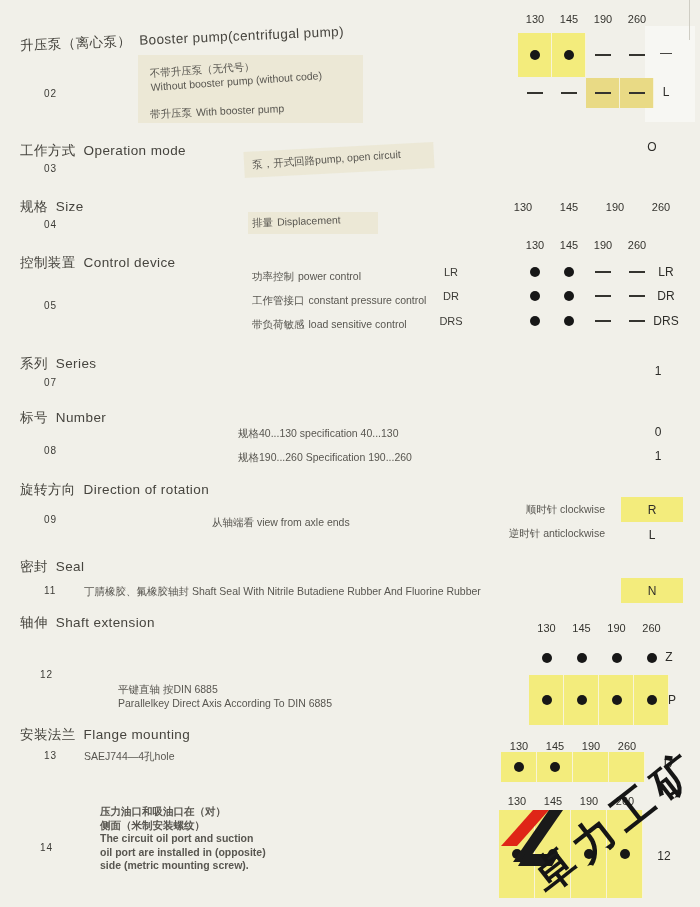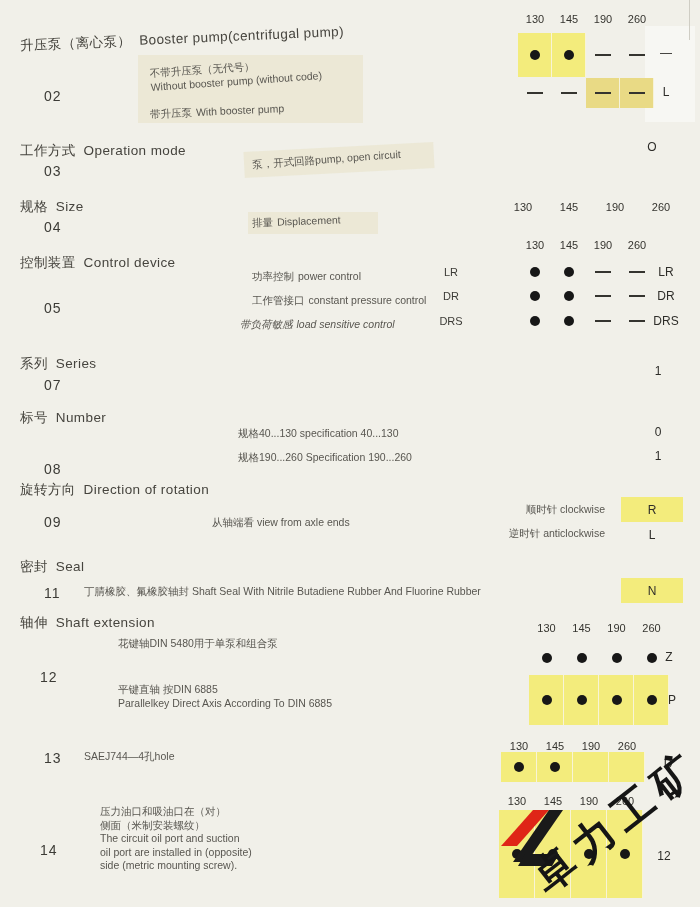--- a/index.html
+++ b/index.html
@@ -1,21 +1,21 @@
 <!DOCTYPE html>
 <html><head>
 <meta charset="utf-8">
 <style>
   html,body{margin:0;padding:0;background:#d8d6ce;}
   #page{position:relative;width:700px;height:907px;background:#f1f0e9;overflow:hidden;
         font-family:"Liberation Sans","DejaVu Sans",sans-serif;color:#45443f;}
   
   .stitle{position:absolute;font-size:13.5px;color:#46443e;letter-spacing:.4px;white-space:nowrap;}
   .stitle .zh{margin-right:8px;}
-  .num{position:absolute;font-size:14px;color:#3c3b36;letter-spacing:1px;}
+  .num{position:absolute;font-size:10px;color:#3c3b36;letter-spacing:1px;}
   .sub{position:absolute;font-size:10.5px;line-height:14px;color:#585650;white-space:nowrap;}
   .sub .zh{display:block;}
   .inline-zh{margin-right:4px;}
   
   .cols{position:absolute;display:flex;}
   .cols .hcell{width:var(--cw,34px);text-align:center;font-size:11px;color:#35342f;}
   
   .marks{position:absolute;display:flex;align-items:stretch;}
   .mcell{width:var(--cw,34px);display:flex;align-items:center;justify-content:center;}
   .mcell.hl{background:#f3ec7c;box-shadow:inset -1px 0 0 rgba(248,246,232,.85);}
@@ -167,21 +167,21 @@
       </span>
       <span class="mcell">
         <span class="dash"></span>
       </span>
       <span class="mcell">
         <span class="dash"></span>
       </span>
     </div>
   <div class="code" style="left:638px;top:289px;">DR</div>
 
-  <div class="sub" style="left:240px;top:317px;font-style:italic;">
+  <div class="sub" style="left:252px;top:317px;">
     <span class="inline-zh">带负荷敏感</span><span>load sensitive control</span>
   </div>
   <div class="ctrl-label" style="left:432px;top:315px;">DRS</div>
   <div class="marks" style="left:518px;top:311px;height:20px;--cw:34px;">
       <span class="mcell">
         <span class="dot"></span>
       </span>
       <span class="mcell">
         <span class="dot"></span>
       </span>
@@ -196,21 +196,21 @@
 
   <div class="stitle" style="left:20px;top:355px;">
     <span class="zh">系列</span><span>Series</span>
   </div>
   <div class="num" style="left:44px;top:377px;">07</div>
   <div class="code" style="left:630px;top:364px;">1</div>
 
   <div class="stitle" style="left:20px;top:409px;">
     <span class="zh">标号</span><span>Number</span>
   </div>
-  <div class="num" style="left:44px;top:445px;margin-top:16px;">08</div>
+  <div class="num" style="left:44px;top:445px;">08</div>
   <div class="sub" style="left:238px;top:426px;">规格40...130  specification 40...130</div>
   <div class="code" style="left:630px;top:425px;">0</div>
   <div class="sub" style="left:238px;top:450px;">规格190...260  Specification 190...260</div>
   <div class="code" style="left:630px;top:449px;">1</div>
 
   <div class="stitle" style="left:20px;top:481px;">
     <span class="zh">旋转方向</span><span>Direction of rotation</span>
   </div>
   <div class="num" style="left:44px;top:514px;text-align:center;">09</div>
   <div class="sub" style="left:192px;top:515px;margin-left:20px;">从轴端看  view from axle ends</div>
@@ -234,21 +234,20 @@
     <span class="zh">轴伸</span><span>Shaft extension</span>
   </div>
   <div class="cols" style="left:529px;top:622px;--cw:35px;">
       <span class="hcell">130</span>
       <span class="hcell">145</span>
       <span class="hcell">190</span>
       <span class="hcell">260</span>
     </div>
   <div class="num" style="left:40px;top:669px;">12</div>
   <div class="sub" style="left:118px;top:636px;">
-    <span class="zh">花键轴DIN 5480用于单泵和组合泵</span>
   </div>
   <div class="marks" style="left:529px;top:646px;height:24px;--cw:35px;">
       <span class="mcell">
         <span class="dot"></span>
       </span>
       <span class="mcell">
         <span class="dot"></span>
       </span>
       <span class="mcell">
         <span class="dot"></span>
@@ -271,20 +270,23 @@
       </span>
       <span class="mcell hl">
         <span class="dot"></span>
       </span>
       <span class="mcell hl">
         <span class="dot"></span>
       </span>
     </div>
   <div class="code" style="left:644px;top:693px;">P</div>
 
+  <div class="stitle" style="left:20px;top:726px;">
+    <span class="zh">安装法兰</span><span>Flange mounting</span>
+  </div>
   <div class="num" style="left:44px;top:750px;">13</div>
   <div class="sub" style="left:84px;top:749px;">SAEJ744—4孔hole</div>
   <div class="cols" style="left:501px;top:740px;--cw:36px;">
       <span class="hcell">130</span>
       <span class="hcell">145</span>
       <span class="hcell">190</span>
       <span class="hcell">260</span>
     </div>
   <div class="marks" style="left:501px;top:752px;height:30px;--cw:36px;">
       <span class="mcell hl">
@@ -292,21 +294,21 @@
       </span>
       <span class="mcell hl">
         <span class="dot"></span>
       </span>
       <span class="mcell hl"></span>
       <span class="mcell hl"></span>
     </div>
   <div class="code" style="left:640px;top:757px;">D</div>
 
   <div class="num" style="left:40px;top:842px;">14</div>
-  <div class="lines" style="left:100px;top:805px;">
+  <div class="lines" style="left:100px;top:805px;font-weight:bold;">
     <div>压力油口和吸油口在（对）</div>
     <div>侧面（米制安装螺纹）</div>
     <div>The circuit oil port and suction</div>
     <div>oil port are installed in (opposite)</div>
     <div>side (metric mounting screw).</div>
   </div>
   <div class="cols" style="left:499px;top:795px;--cw:36px;">
       <span class="hcell">130</span>
       <span class="hcell">145</span>
       <span class="hcell">190</span>

